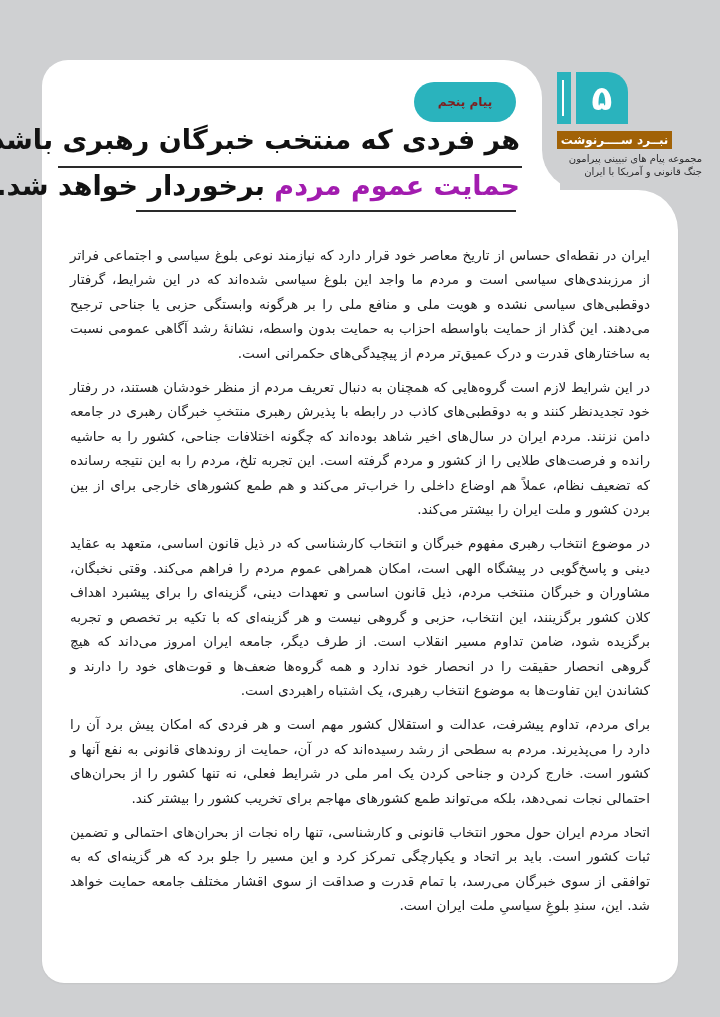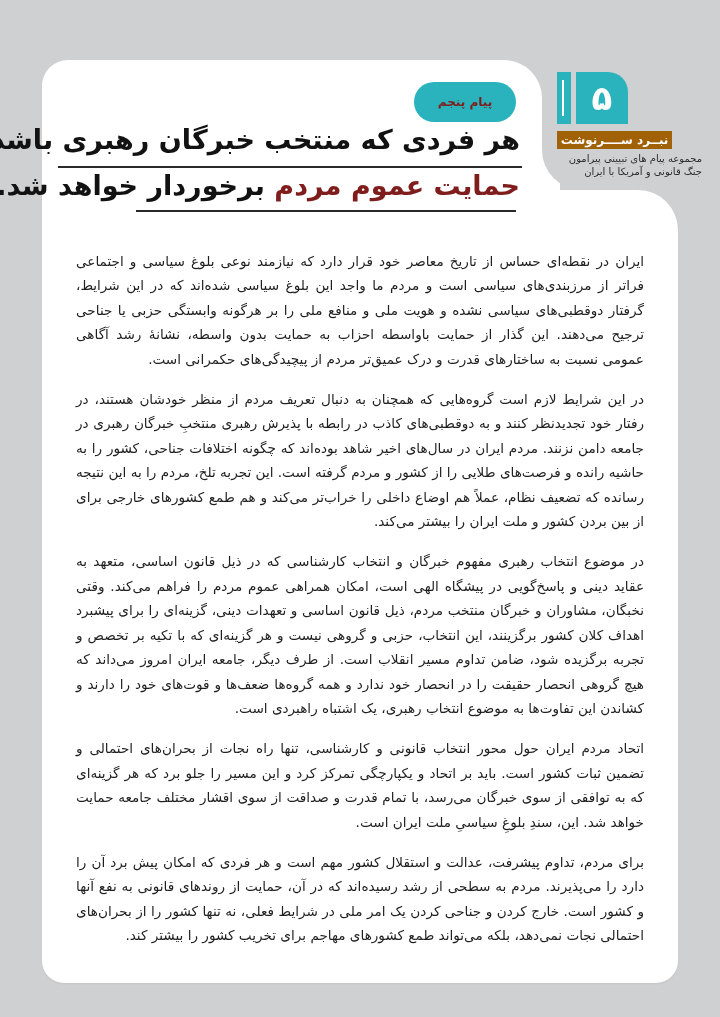--- a/index.html
+++ b/index.html
@@ -76,21 +76,21 @@
     position: absolute;
     right: 200px;
     font-weight: bold;
     color: #121212;
     font-size: 27px;
     white-space: nowrap;
     letter-spacing: 0;
   }
   .headline.l1 { top: 124px; }
   .headline.l2 { top: 170px; }
-  .headline .accent { color: #7f1d1d; }
+  .headline .accent { color: #a21caf; }
   .rule {
     position: absolute;
     height: 2px;
     background: #2a2a2a;
   }
   .rule.r1 { left: 58px; width: 464px; top: 166px; }
   .rule.r2 { left: 136px; width: 380px; top: 210px; }
 
   
   .logo-strip {
@@ -154,21 +154,21 @@
     left: 60px;
     top: 233px;
     width: 600px;
     font-family: "DejaVu Sans", sans-serif;
     font-size: 13.6px;
     line-height: 24.4px;
     text-align: justify;
     color: #1f1f21;
   }
   .body-text p {
-    margin: 16px;
+    margin: 10px;
     text-align-last: right;
   }
 </style>
 </head>
 <body>
 
 <div class="card-head"></div>
 <div class="card-corner-fill"></div>
 <div class="card-corner-cut"></div>
 <div class="card-body"></div>
@@ -190,15 +190,15 @@
 <div class="rule r1"></div>
 <div class="headline l2">
   <span class="accent">حمایت عموم مردم</span><span> برخوردار خواهد شد.</span>
 </div>
 <div class="rule r2"></div>
 
 <div class="body-text">
   <p>ایران در نقطه‌ای حساس از تاریخ معاصر خود قرار دارد که نیازمند نوعی بلوغ سیاسی و اجتماعی فراتر از مرزبندی‌های سیاسی است و مردم ما واجد این بلوغ سیاسی شده‌اند که در این شرایط، گرفتار دوقطبی‌های سیاسی نشده و هویت ملی و منافع ملی را بر هرگونه وابستگی حزبی یا جناحی ترجیح می‌دهند. این گذار از حمایت باواسطه احزاب به حمایت بدون واسطه، نشانهٔ رشد آگاهی عمومی نسبت به ساختارهای قدرت و درک عمیق‌تر مردم از پیچیدگی‌های حکمرانی است.</p>
   <p>در این شرایط لازم است گروه‌هایی که همچنان به دنبال تعریف مردم از منظر خودشان هستند، در رفتار خود تجدیدنظر کنند و به دوقطبی‌های کاذب در رابطه با پذیرش رهبری منتخبِ خبرگان رهبری در جامعه دامن نزنند. مردم ایران در سال‌های اخیر شاهد بوده‌اند که چگونه اختلافات جناحی، کشور را به حاشیه رانده و فرصت‌های طلایی را از کشور و مردم گرفته است. این تجربه تلخ، مردم را به این نتیجه رسانده که تضعیف نظام، عملاً هم اوضاع داخلی را خراب‌تر می‌کند و هم طمع کشورهای خارجی برای از بین بردن کشور و ملت ایران را بیشتر می‌کند.</p>
   <p>در موضوع انتخاب رهبری مفهوم خبرگان و انتخاب کارشناسی که در ذیل قانون اساسی، متعهد به عقاید دینی و پاسخ‌گویی در پیشگاه الهی است، امکان همراهی عموم مردم را فراهم می‌کند. وقتی نخبگان، مشاوران و خبرگان منتخب مردم، ذیل قانون اساسی و تعهدات دینی، گزینه‌ای را برای پیشبرد اهداف کلان کشور برگزینند، این انتخاب، حزبی و گروهی نیست و هر گزینه‌ای که با تکیه بر تخصص و تجربه برگزیده شود، ضامن تداوم مسیر انقلاب است. از طرف دیگر، جامعه ایران امروز می‌داند که هیچ گروهی انحصار حقیقت را در انحصار خود ندارد و همه گروه‌ها ضعف‌ها و قوت‌های خود را دارند و کشاندن این تفاوت‌ها به موضوع انتخاب رهبری، یک اشتباه راهبردی است.</p>
+  <p>برای مردم، تداوم پیشرفت، عدالت و استقلال کشور مهم است و هر فردی که امکان پیش برد آن را دارد را می‌پذیرند. مردم به سطحی از رشد رسیده‌اند که در آن، حمایت از روندهای قانونی به نفع آنها و کشور است. خارج کردن و جناحی کردن یک امر ملی در شرایط فعلی، نه تنها کشور را از بحران‌های احتمالی نجات نمی‌دهد، بلکه می‌تواند طمع کشورهای مهاجم برای تخریب کشور را بیشتر کند.</p>
   <p>اتحاد مردم ایران حول محور انتخاب قانونی و کارشناسی، تنها راه نجات از بحران‌های احتمالی و تضمین ثبات کشور است. باید بر اتحاد و یکپارچگی تمرکز کرد و این مسیر را جلو برد که هر گزینه‌ای که به توافقی از سوی خبرگان می‌رسد، با تمام قدرت و صداقت از سوی اقشار مختلف جامعه حمایت خواهد شد. این، سندِ بلوغِ سیاسیِ ملت ایران است.</p>
-  <p>برای مردم، تداوم پیشرفت، عدالت و استقلال کشور مهم است و هر فردی که امکان پیش برد آن را دارد را می‌پذیرند. مردم به سطحی از رشد رسیده‌اند که در آن، حمایت از روندهای قانونی به نفع آنها و کشور است. خارج کردن و جناحی کردن یک امر ملی در شرایط فعلی، نه تنها کشور را از بحران‌های احتمالی نجات نمی‌دهد، بلکه می‌تواند طمع کشورهای مهاجم برای تخریب کشور را بیشتر کند.</p>
 </div>
 
 </body></html>

